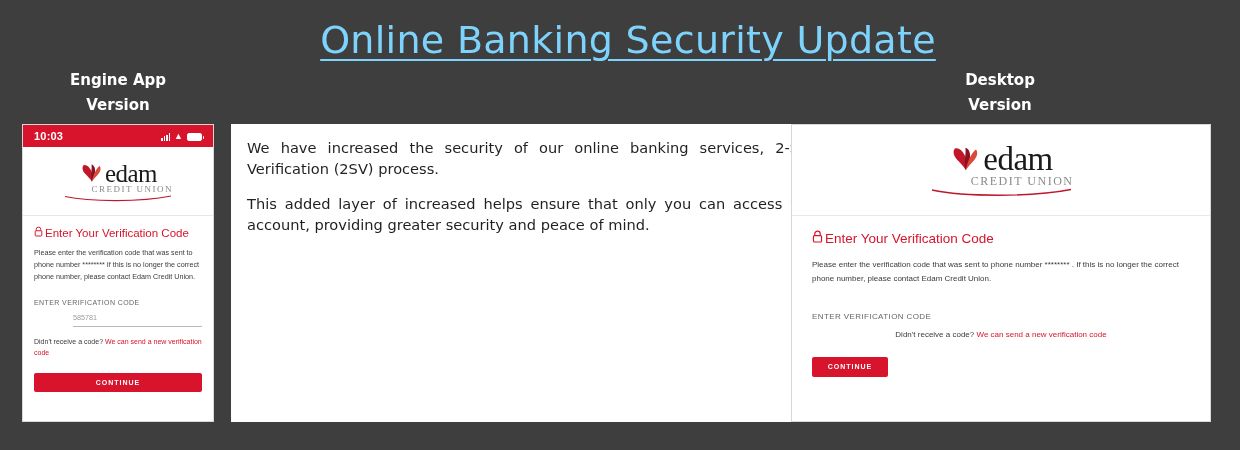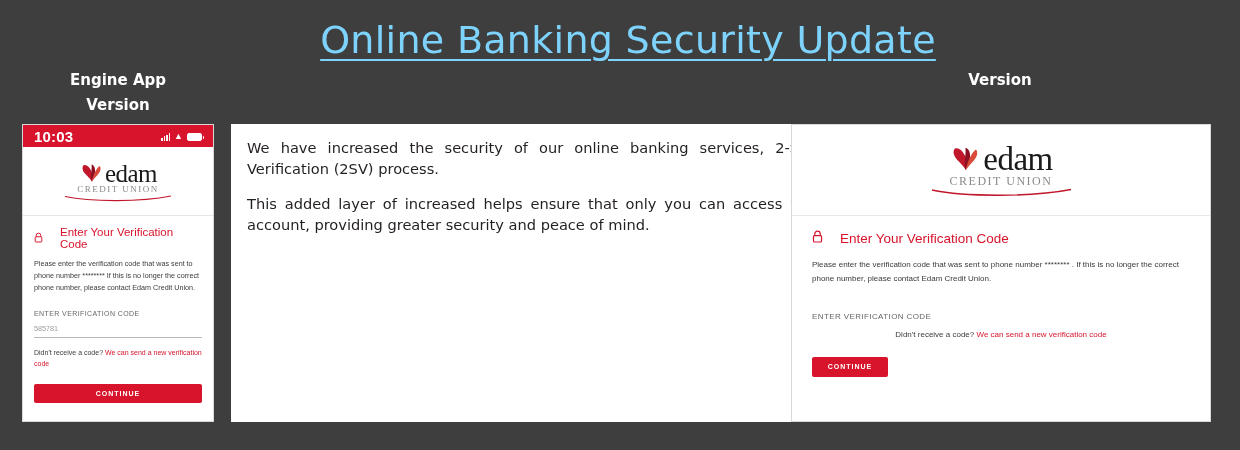--- a/index.html
+++ b/index.html
@@ -63,21 +63,21 @@
     height: 22px;
     background: #d7142b;
     display: flex;
     align-items: center;
     justify-content: space-between;
     padding: 0 11px;
     box-sizing: border-box;
   }
   #phone-clock {
     color: #ffffff;
-    font-size: 15px;
+    font-size: 11px;
     font-weight: bold;
     letter-spacing: 0.2px;
   }
   .status-icons { display: flex; align-items: flex-end; gap: 4px; }
   .signal-icon { display: flex; align-items: flex-end; gap: 1px; height: 8px; }
   .signal-icon i { display:block; width: 1.5px; background: #ffffff; }
   .signal-icon i:nth-child(1){ height: 3px; }
   .signal-icon i:nth-child(2){ height: 4.5px; }
   .signal-icon i:nth-child(3){ height: 6px; }
   .signal-icon i:nth-child(4){ height: 8px; }
@@ -91,21 +91,21 @@
     background:#fff; border-radius:0 1px 1px 0;
   }
 
   #phone-logo-area {
     height: 68px;
     display: flex; align-items: center; justify-content: center;
     border-bottom: 1px solid #e6e6e6;
   }
 
   
-  .logo { display: inline-block; position: relative; text-align: center; }
+  .logo { display: inline-block; position: relative; text-align: right; }
   .logo-row { display: flex; align-items: center; justify-content: center; }
   .tulip {
     position: relative;
     display: inline-block;
     flex: 0 0 auto;
   }
   .tulip svg { display: block; }
   .logo-word {
     font-family: "Liberation Serif", serif;
     color: #1a1a1a;
@@ -120,27 +120,27 @@
     line-height: 1;
     margin-top: -2px;
   }
   .logo-swoosh { display: block; margin-top: 1px; }
 
   
   .form-heading {
     color: #d7142b;
     display: flex;
     align-items: center;
-    gap: 17px;
+    gap: 2px;
   }
   .lock-icon { display:inline-block; }
   .body-copy { color: #3a3a3a; }
   .field-label { color: #666666; letter-spacing: 0.4px; }
   .field-value { color: #9b9b9b; }
-  .field-underline { border-bottom: 1px solid #b9b9b9; }
+  .field-underline { border-bottom: 1px solid #b9b9b9; margin-left: 39px; }
   .resend-line { color: #3a3a3a; }
   .resend-link { color: #d7142b; }
   .cta-button {
     background: #d7142b;
     color: #ffffff;
     font-weight: bold;
     text-align: center;
     letter-spacing: 1px;
     border: none;
     border-radius: 2px;
@@ -209,20 +209,21 @@
 </head>
 <body>
 
 <div id="page-title">Online Banking Security Update</div>
 
 <div class="col-caption" id="caption-mobile">
   <div>Engine App</div>
   <div>Version</div>
 </div>
 <div class="col-caption" id="caption-desktop">
+  <div>Desktop</div>
   <div>Version</div>
 </div>
 
 <div id="phone-frame">
 
   <div id="phone-statusbar">
     <span id="phone-clock">10:03</span>
     <span class="status-icons">
       <span class="signal-icon">
           <i></i>

